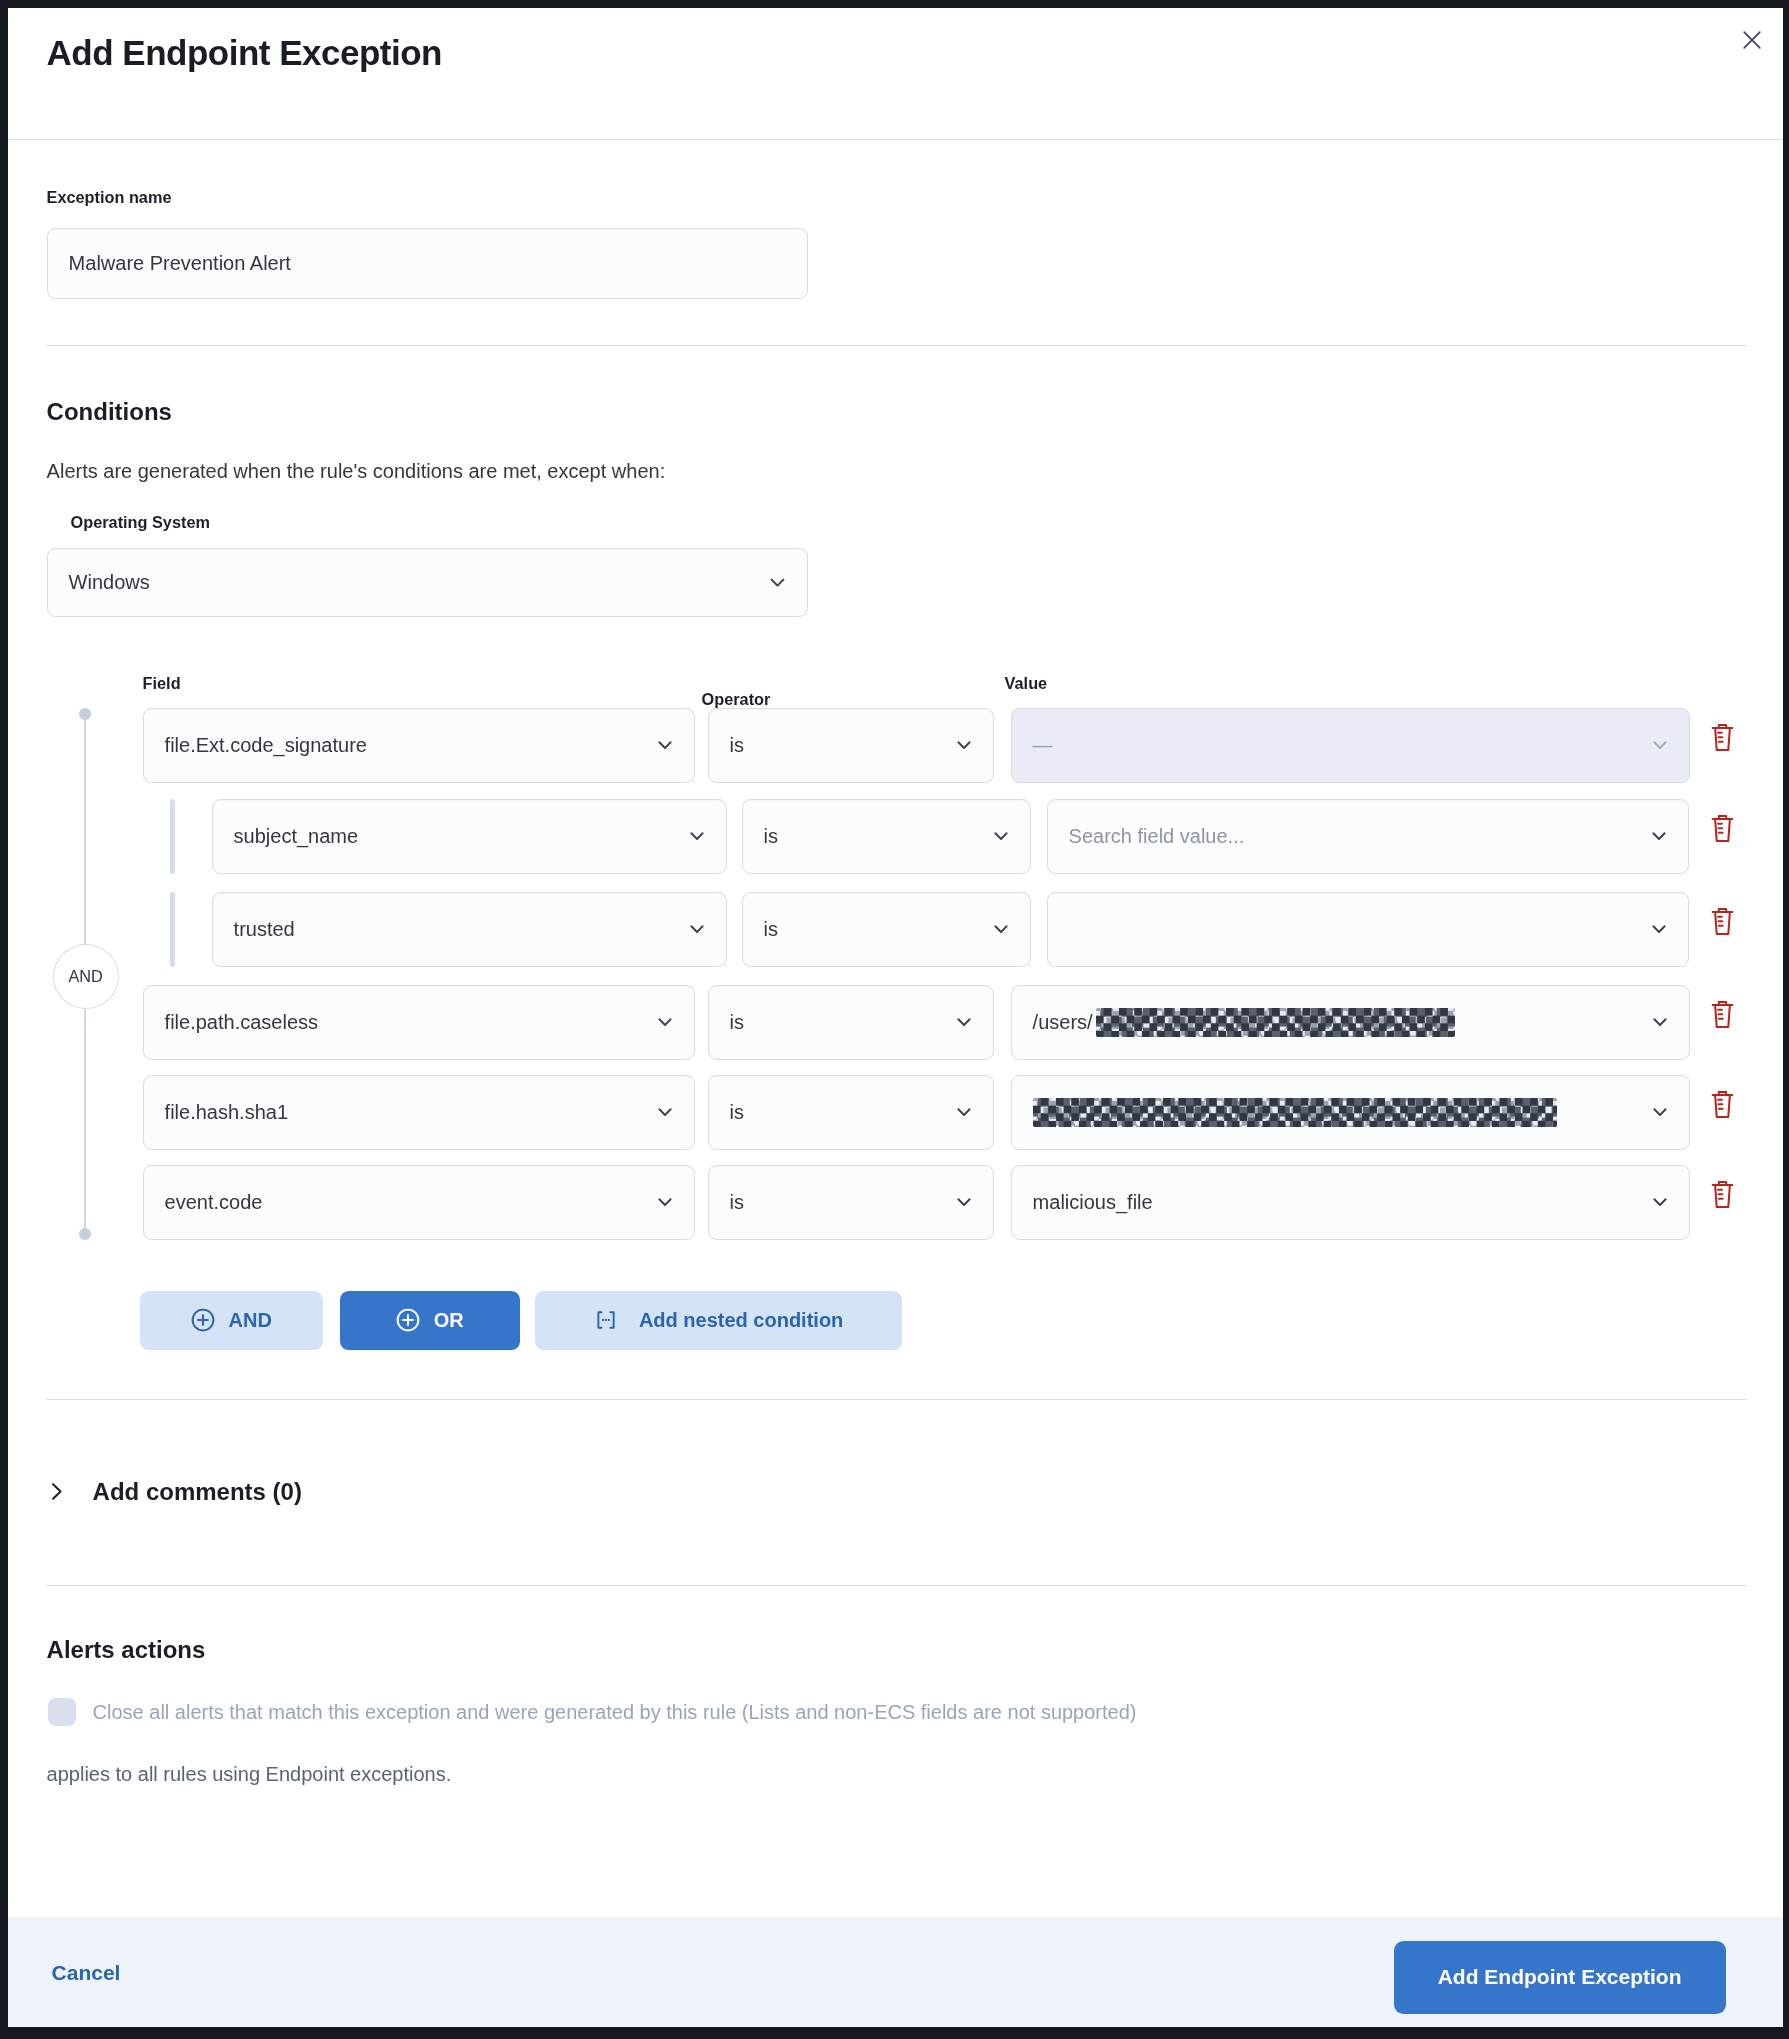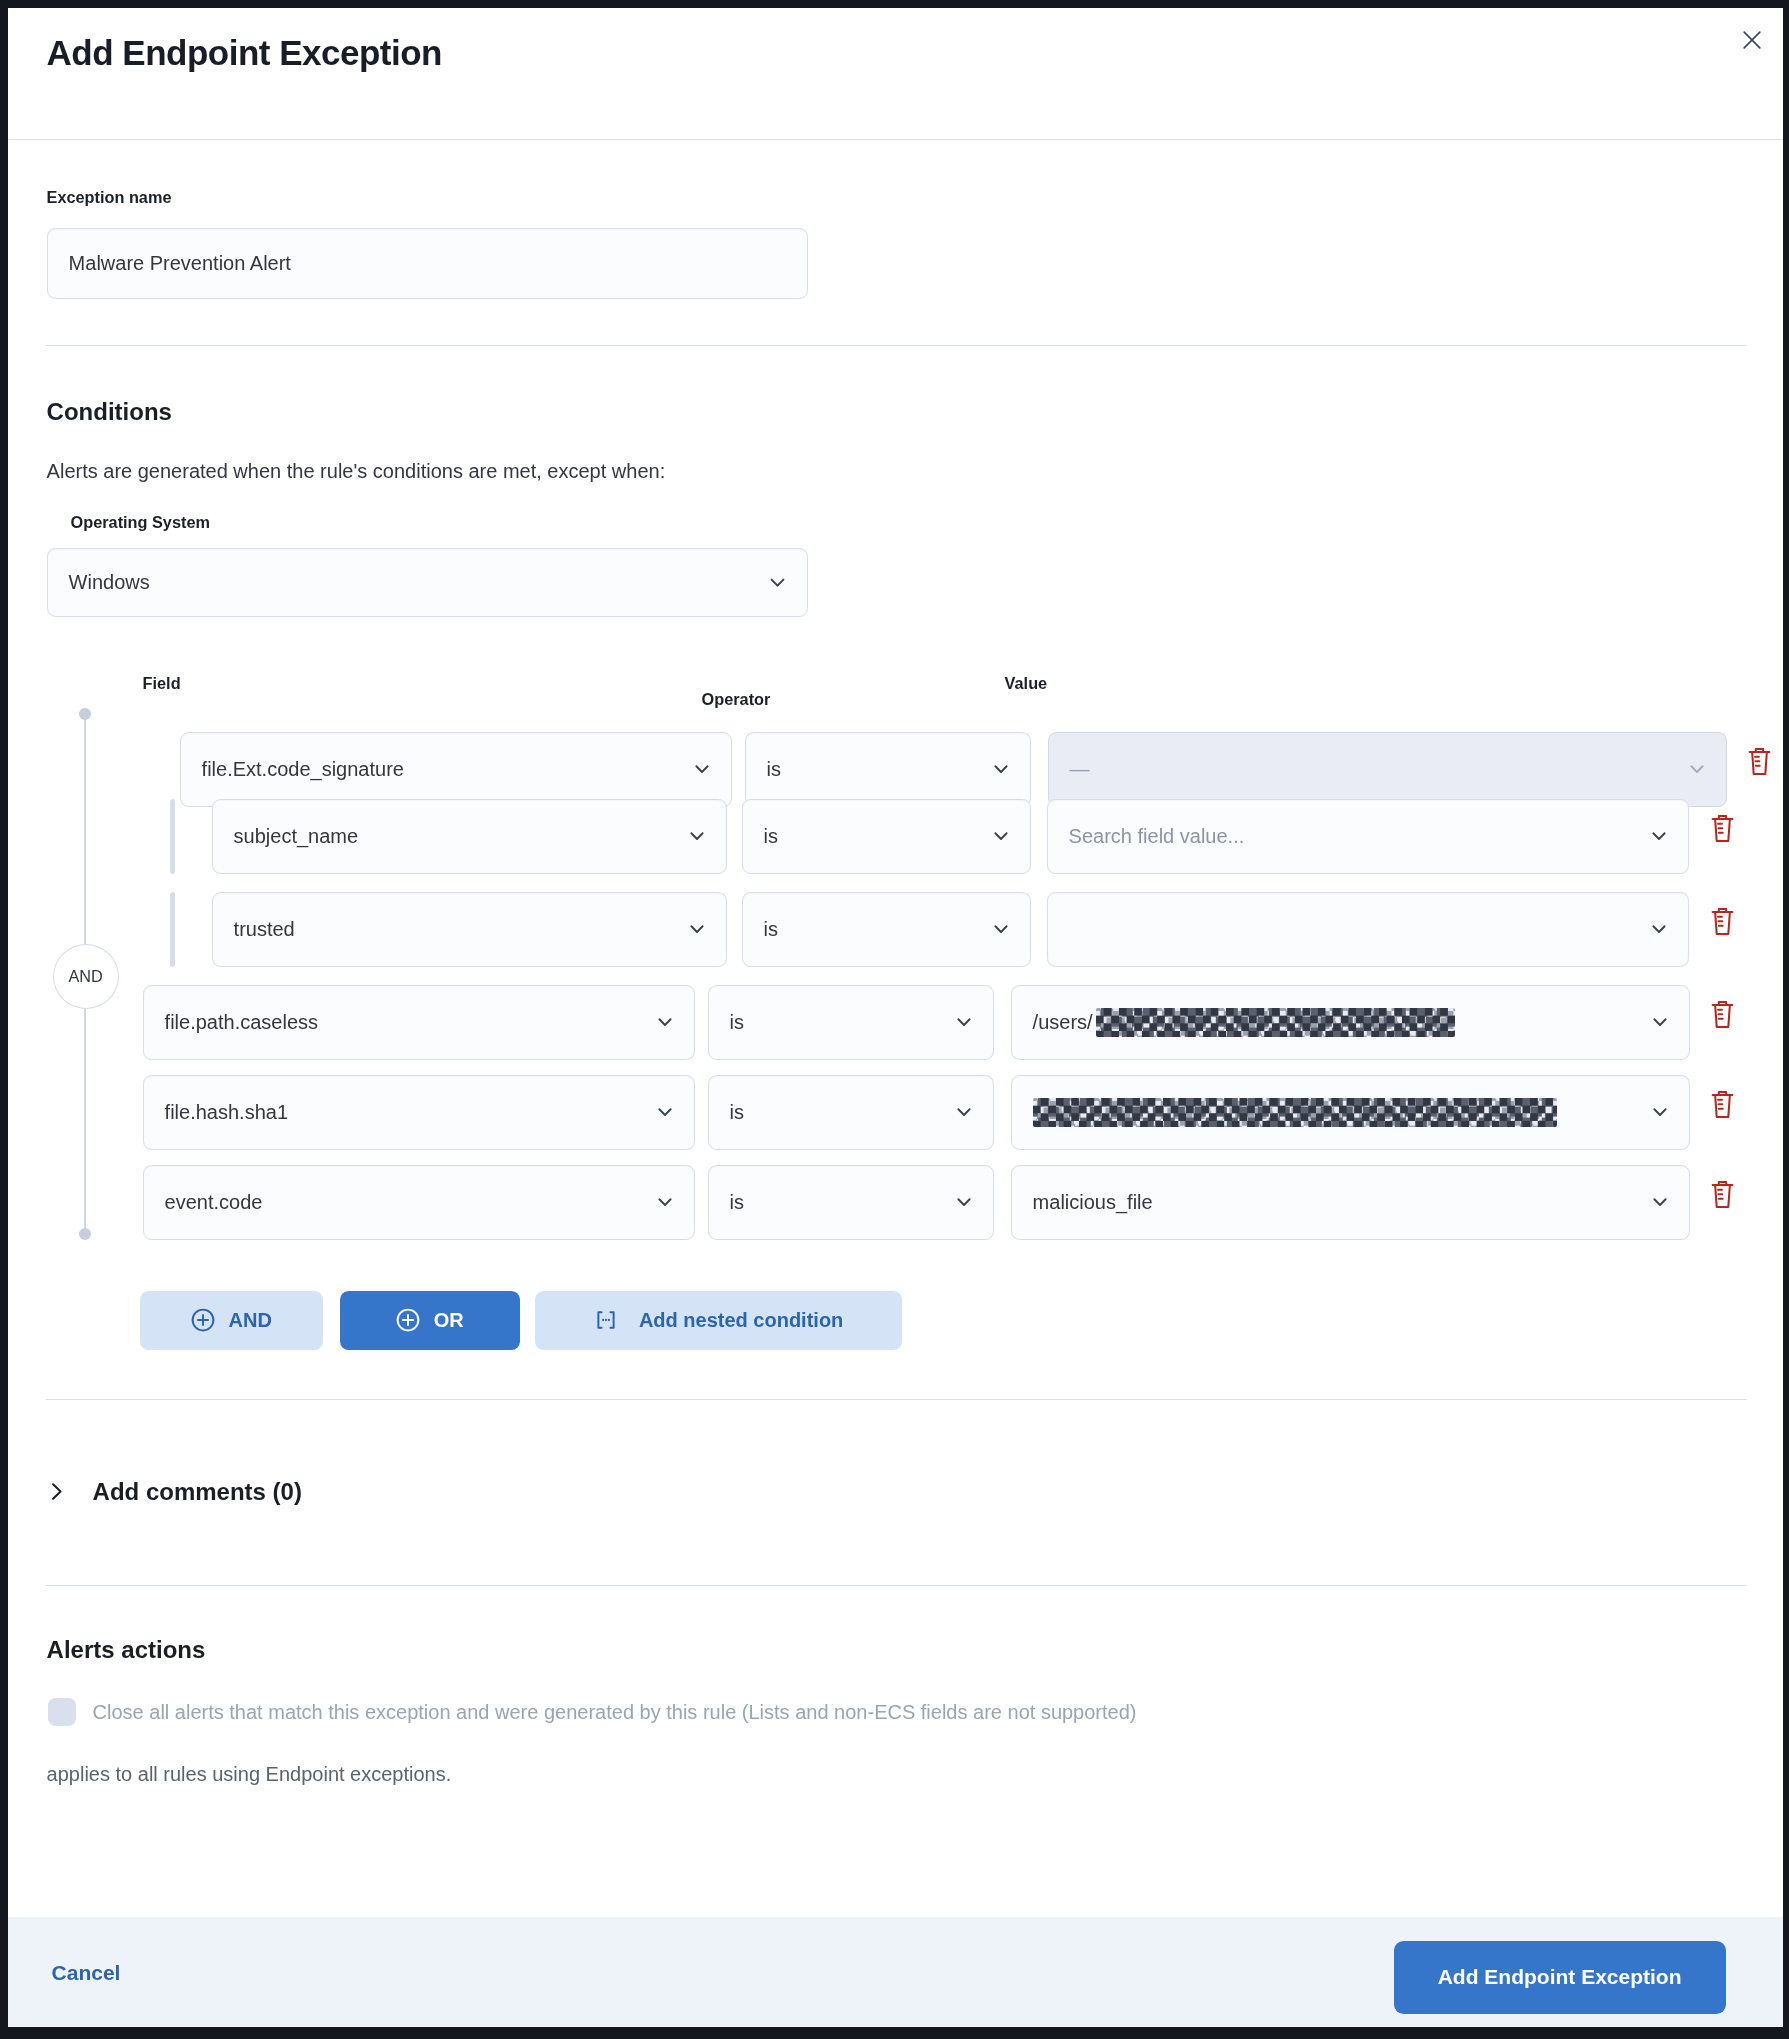--- a/index.html
+++ b/index.html
@@ -154,21 +154,21 @@
   <span class="abs form-label" style="left:694px; top:666px;margin-top:16px;">Operator</span>
   <span class="abs form-label" style="left:997px; top:666px;">Value</span>
 
   <div class="abs connector-line"></div>
   <div class="abs connector-dot" style="left:71px; top:700px;"></div>
   <div class="abs connector-dot" style="left:71px; top:1220px;"></div>
   <div class="abs and-badge">
     <span>AND</span>
   </div>
 
-  <div class="abs crow" style="top:724px;margin-left:37px;">
+  <div class="abs crow" style="top:700px;">
     <div class="control field-box">
       <span class="grow">file.Ext.code_signature</span>
       <span class="chev">
           <svg width="20" height="20" viewBox="0 0 16 16" fill="none" stroke="currentColor" stroke-width="1.5" stroke-linecap="round" stroke-linejoin="round">
             <path d="M3.5 5.8 L8 10.4 L12.5 5.8"></path>
           </svg>
         </span>
     </div>
     <div class="control op-box">
       <span class="grow">is</span>

